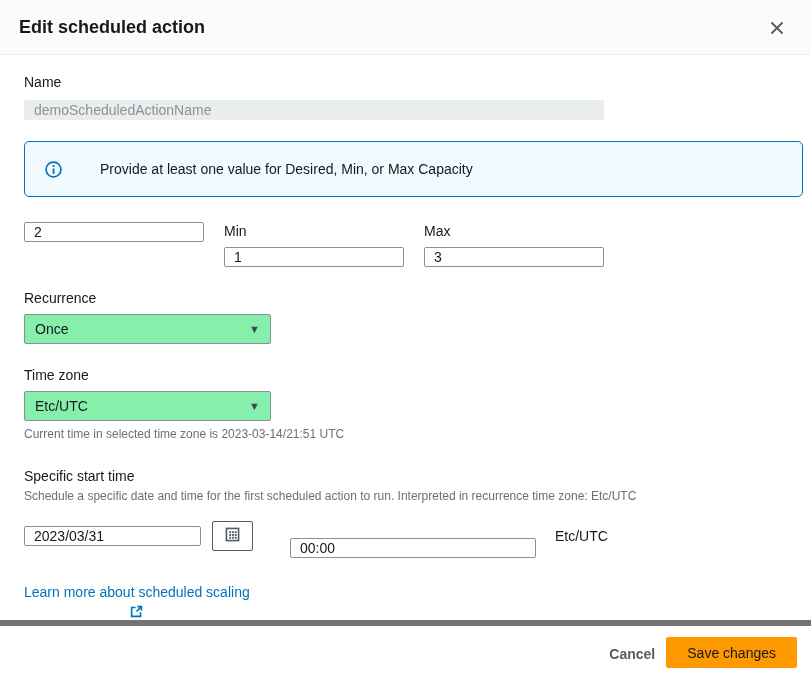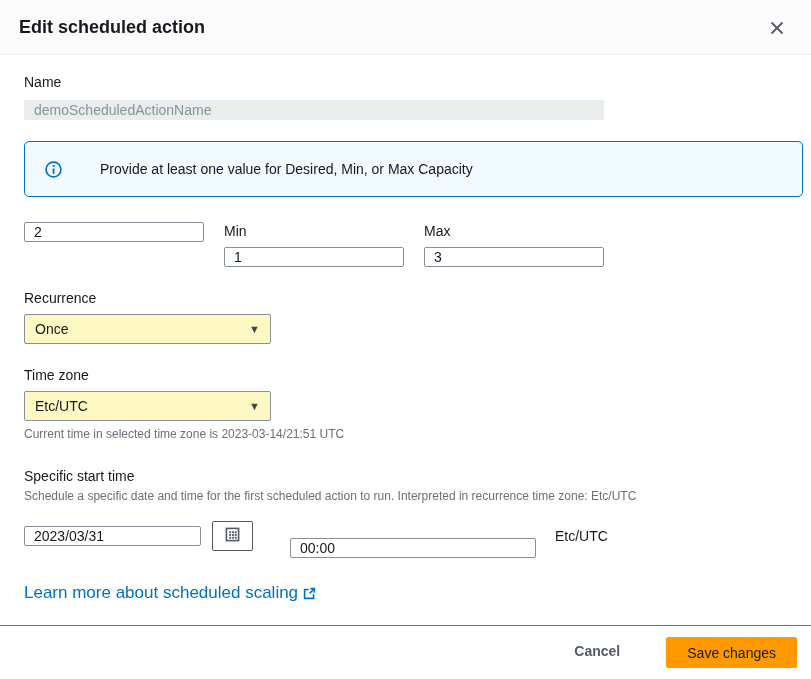--- a/index.html
+++ b/index.html
@@ -64,21 +64,21 @@
   .info-alert-text { font-size: 14px; color: #16191f; }
   .capacity-row { margin-top: 25px; display: flex; gap: 20px; }
   .capacity-col { width: 180px; }
   .capacity-col .field-label { margin-bottom: 6px; }
   .select-group { margin-top: 22px; }
   .select-group .field-label { margin-bottom: 6px; }
   .select-box {
     width: 247px; height: 30px;
     border: 1px solid #87919c;
     border-radius: 2px;
-    background: #fef9c3;
+    background: #86efac;
     display: flex;
     align-items: center;
     justify-content: space-between;
     padding: 0 10px;
     font-size: 14px;
     color: #16191f;
     cursor: pointer;
   }
   .select-caret { color: #414750; font-size: 11px; line-height: 1; }
   .helper-text { margin-top: 6px; font-size: 12px; color: #687078; line-height: 15px; }
@@ -93,37 +93,38 @@
     border: 1px solid #545b64;
     border-radius: 2px;
     display: flex; align-items: center; justify-content: center;
     cursor: pointer;
     color: #545b64;
   }
   .time-input-wrap { margin-left: 37px; width: 246px; margin-top: 24px; }
   .tz-text { margin-left: 19px; font-size: 14px; color: #16191f; }
   .learn-link-row { margin-top: 25px; }
   .learn-link {
-    font-size: 17px;
+    font-size: 14px;
     color: #0073bb;
     text-decoration: none;
     display: inline-flex;
     align-items: center;
     gap: 5px;
     cursor: pointer;
+    flex-direction: column;
   }
   .ext-icon { display: flex; }
   .modal-footer {
     flex: 0 0 auto;
-    border-top: 1px solid #737373;
+    border-top: 6px solid #737373;
     padding: 11px 14px;
     display: flex;
-    align-items: flex-start;
+    align-items: flex-end;
     justify-content: flex-end;
-    gap: 44px;
+    gap: 9px;
   }
   .cancel-btn {
     background: none; border: none;
     font-family: "Liberation Sans", "DejaVu Sans", sans-serif;
     font-size: 14px; font-weight: 700; color: #545b64;
     cursor: pointer; padding: 6px 2px;
   }
   .save-btn {
     background: #ff9900;
     border: 1px solid #ff9900;

